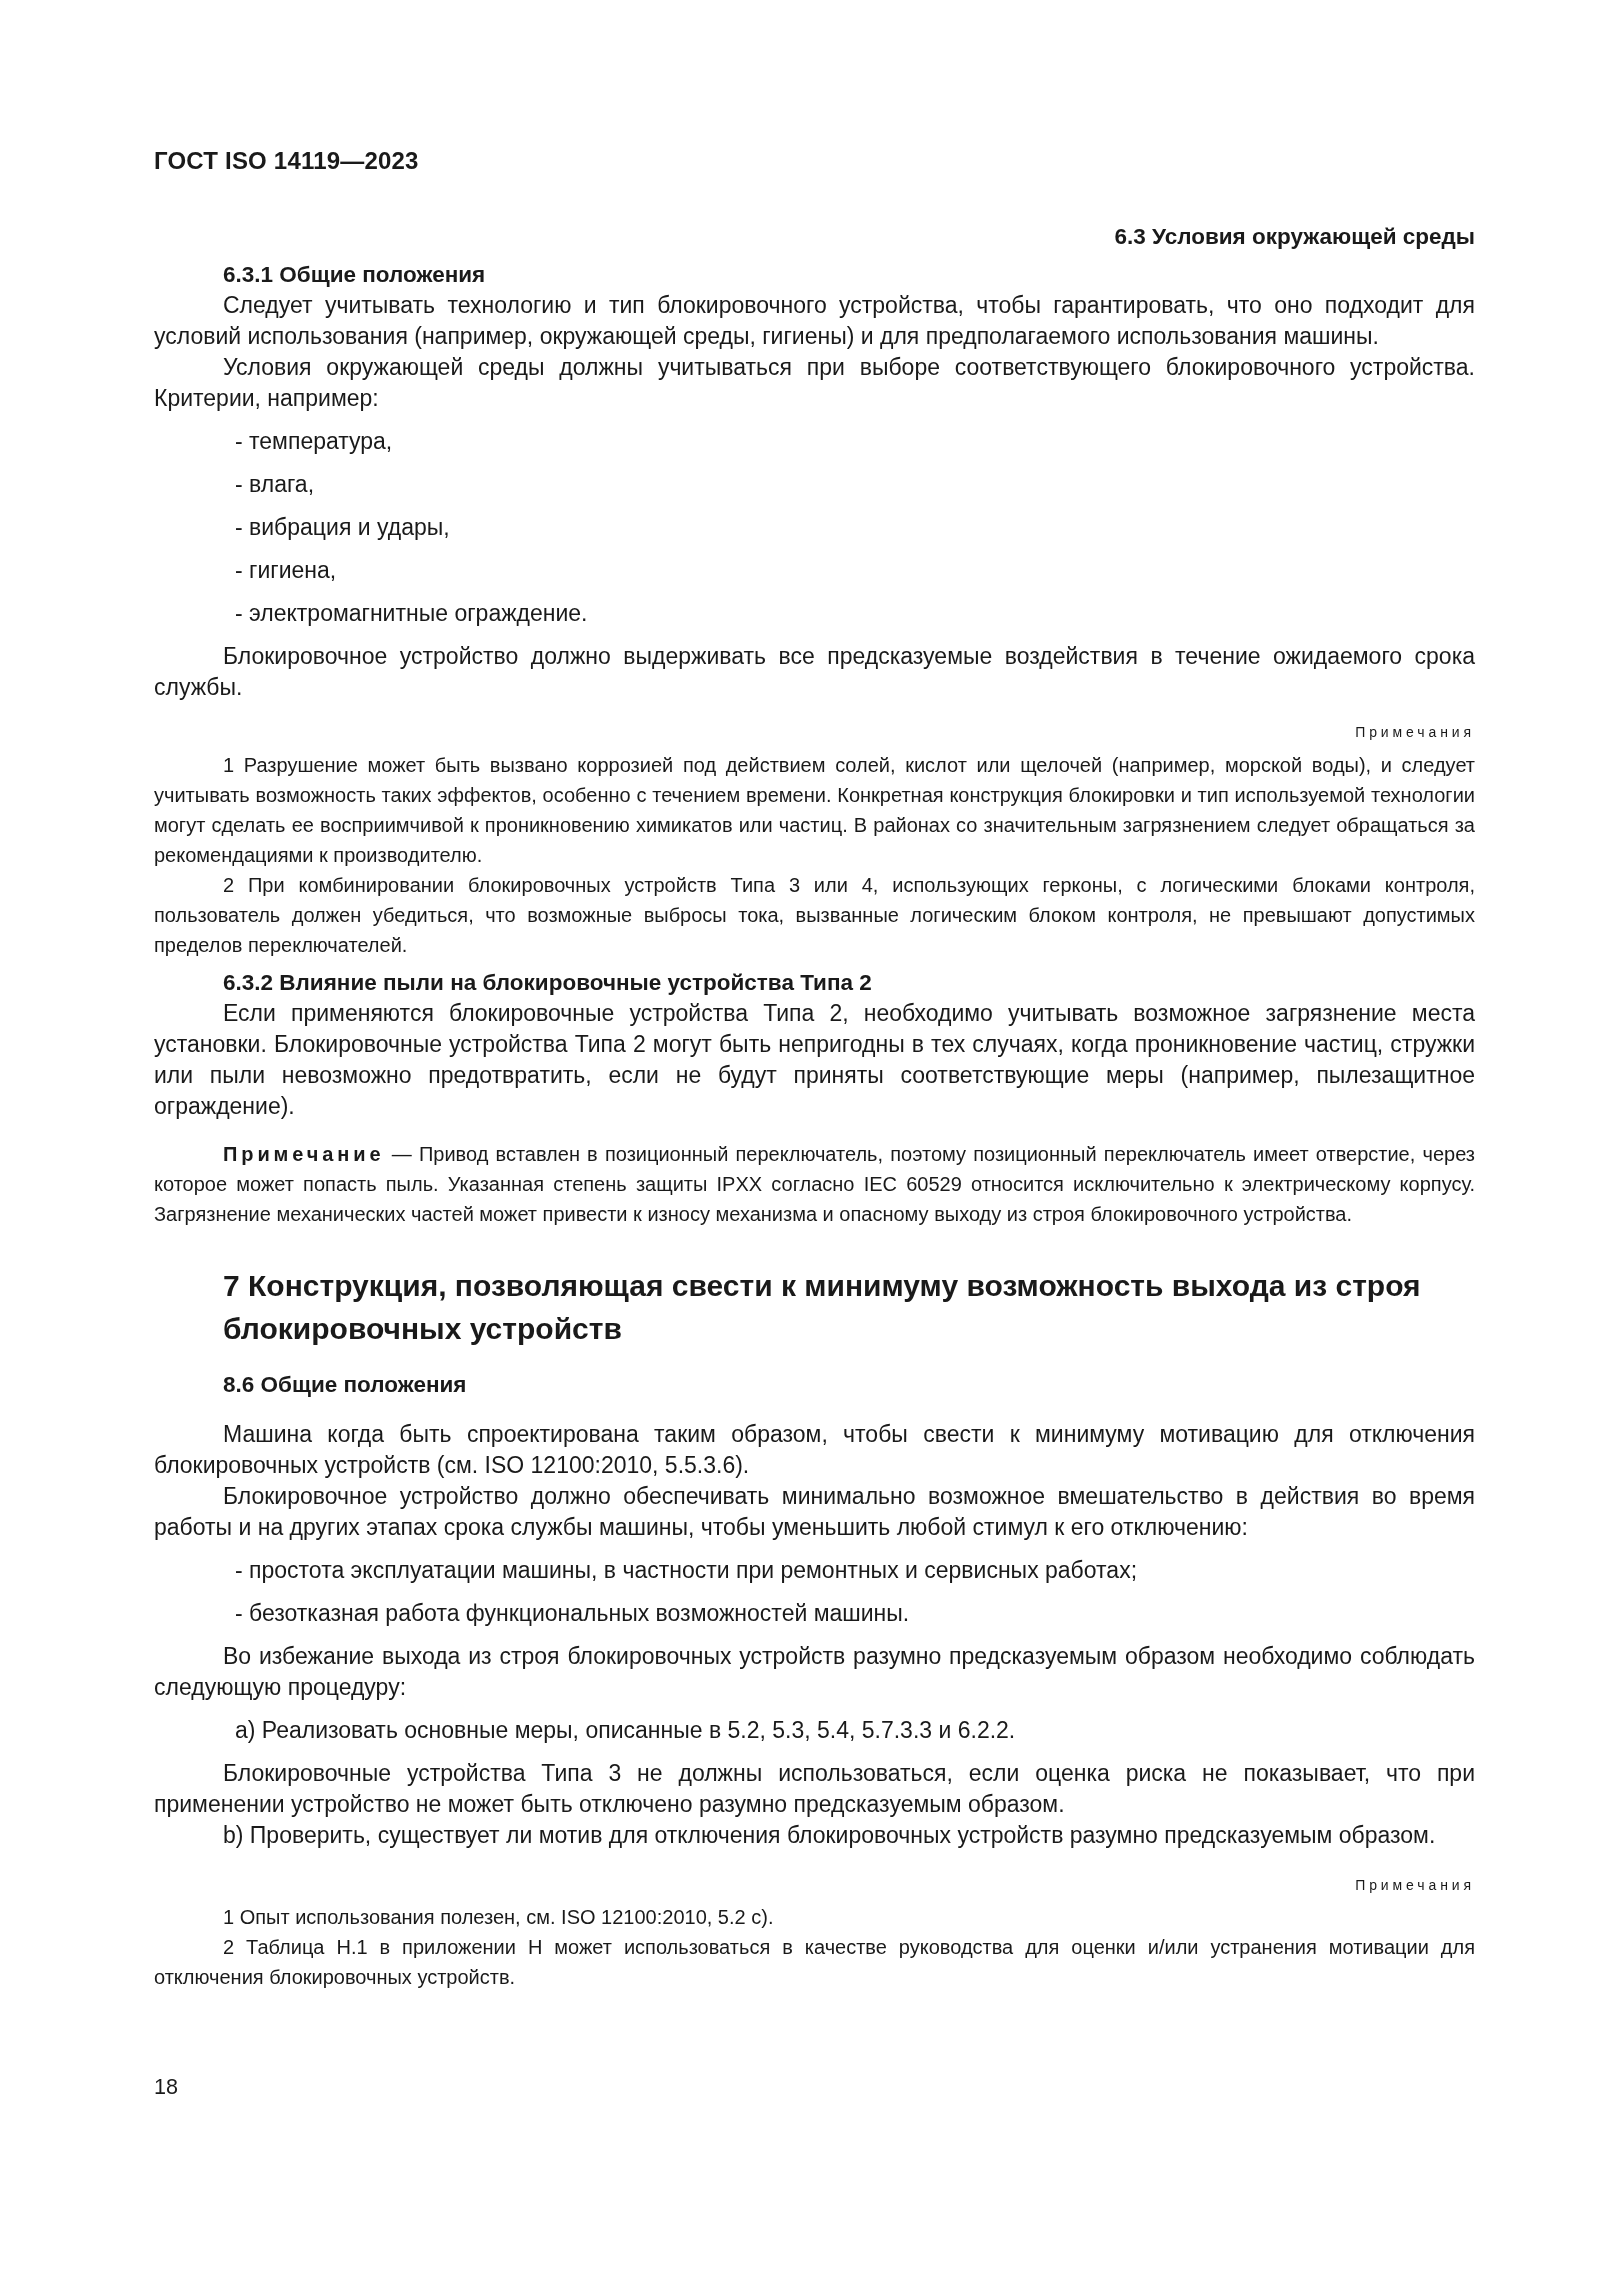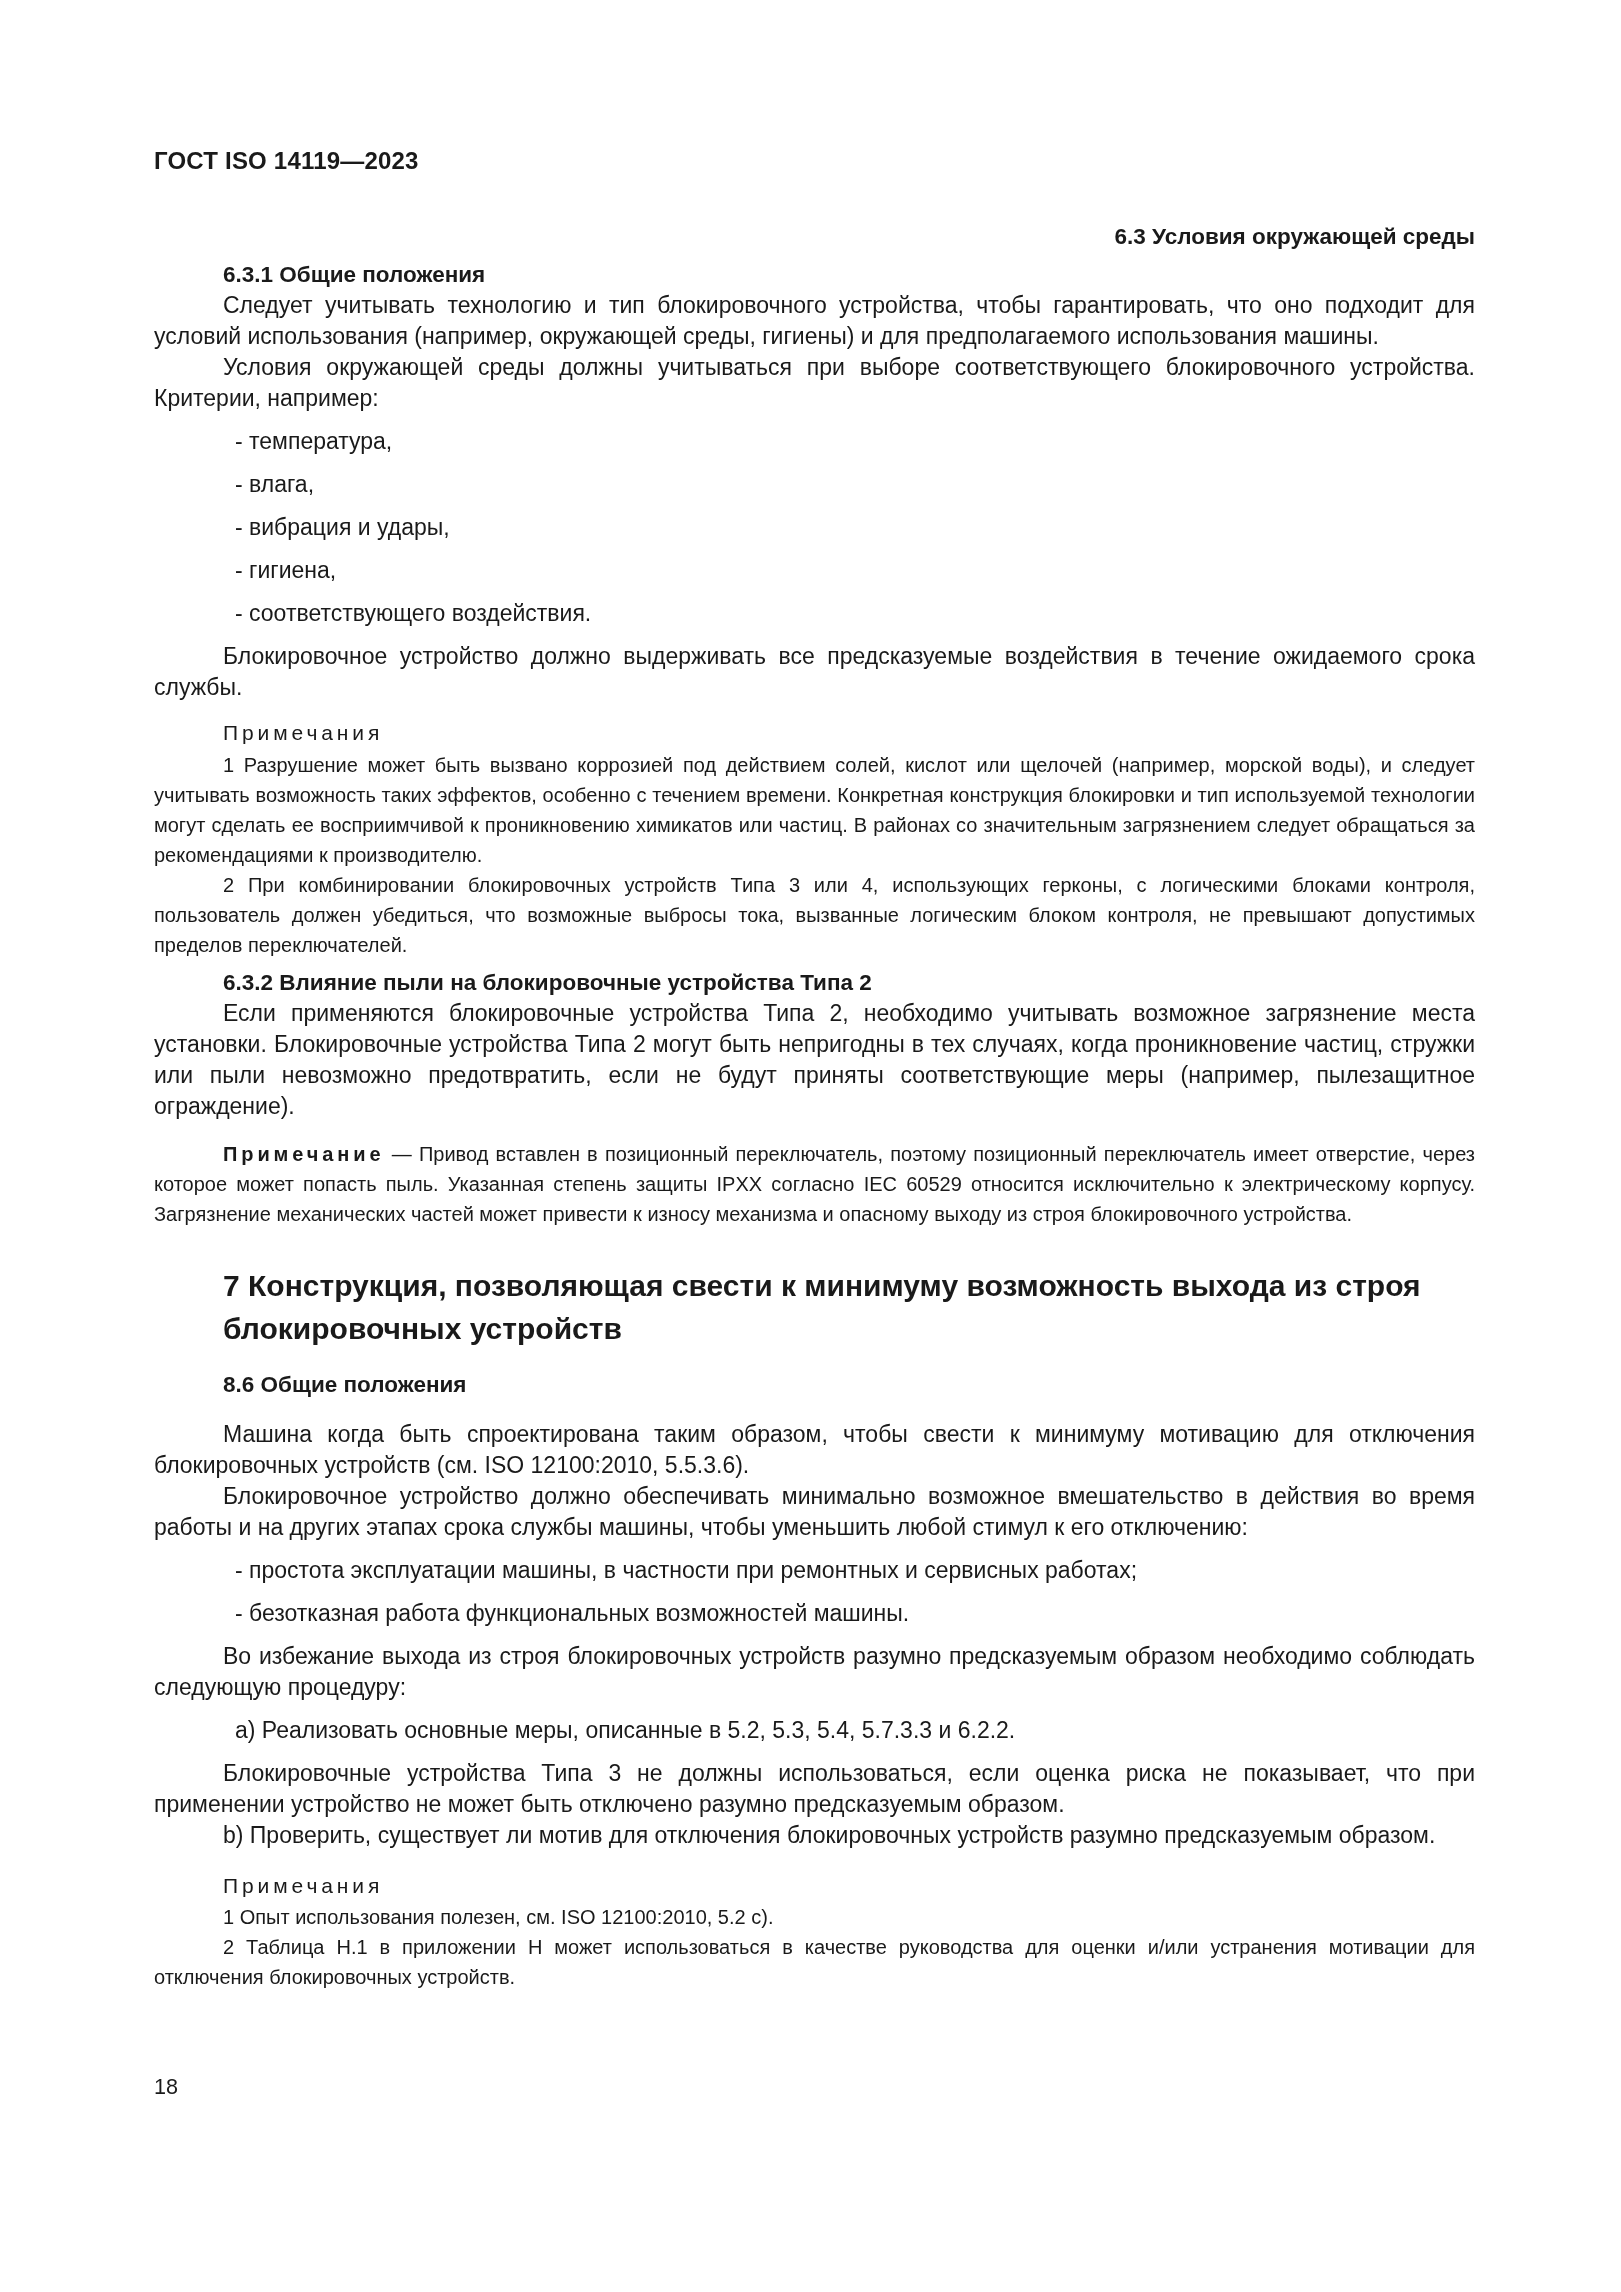--- a/index.html
+++ b/index.html
@@ -29,22 +29,22 @@
       margin: 35px 0 21.6px 0;
     }
     .p {
       font-size: 23px; line-height: 31px; text-align: justify;
       text-indent: 69px; margin: 0;
     }
     .li {
       font-size: 23px; line-height: 31px; padding-left: 69px; margin: 12px;
     }
     .note-title {
-      font-size: 21px; letter-spacing: 3.9px; padding-left: 69px;
-      margin: 17.6px 0 3.9px 0; line-height: 25.5px;
+      font-size: 14px; letter-spacing: 3.9px; padding-left: 69px;
+      margin: 17.6px 0 3.9px 0; line-height: 25.5px; text-align: right;
     }
     .note {
       font-size: 20px; line-height: 30px; text-align: justify;
       text-indent: 69px; margin: 0;
     }
     .note .spaced { letter-spacing: 3.9px; font-weight: bold; }
     .gap-s { height: 9.8px; }
     .gap-m { height: 17.6px; }
     .page-number {
       position: absolute; left: 154px; top: 2074px; font-size: 21.6px;
@@ -59,21 +59,21 @@
   <div class="h2">6.3 Условия окружающей среды</div>
 
   <div class="h3">6.3.1 Общие положения</div>
   <p class="p">Следует учитывать технологию и тип блокировочного устройства, чтобы гарантировать, что оно подходит для условий использования (например, окружающей среды, гигиены) и для предполагаемого использования машины.</p>
   <p class="p">Условия окружающей среды должны учитываться при выборе соответствующего блокировочного устройства. Критерии, например:</p>
   <div>
     <p class="li">- температура,</p>
     <p class="li">- влага,</p>
     <p class="li">- вибрация и удары,</p>
     <p class="li">- гигиена,</p>
-    <p class="li">- соответствующего воздействия.</p>
+    <p class="li">- электромагнитные ограждение.</p>
   </div>
   <p class="p">Блокировочное устройство должно выдерживать все предсказуемые воздействия в течение ожидаемого срока службы.</p>
 
   <div class="note-title">Примечания</div>
   <p class="note">1 Разрушение может быть вызвано коррозией под действием солей, кислот или щелочей (например, морской воды), и следует учитывать возможность таких эффектов, особенно с течением времени. Конкретная конструкция блокировки и тип используемой технологии могут сделать ее восприимчивой к проникновению химикатов или частиц. В районах со значительным загрязнением следует обращаться за рекомендациями к производителю.</p>
   <p class="note">2 При комбинировании блокировочных устройств Типа 3 или 4, использующих герконы, с логическими блоками контроля, пользователь должен убедиться, что возможные выбросы тока, вызванные логическим блоком контроля, не превышают допустимых пределов переключателей.</p>
 
   <div class="gap-s"></div>
   <div class="h3">6.3.2 Влияние пыли на блокировочные устройства Типа 2</div>
   <p class="p">Если применяются блокировочные устройства Типа 2, необходимо учитывать возможное загрязнение места установки. Блокировочные устройства Типа 2 могут быть непригодны в тех случаях, когда проникновение частиц, стружки или пыли невозможно предотвратить, если не будут приняты соответствующие меры (например, пылезащитное ограждение).</p>

